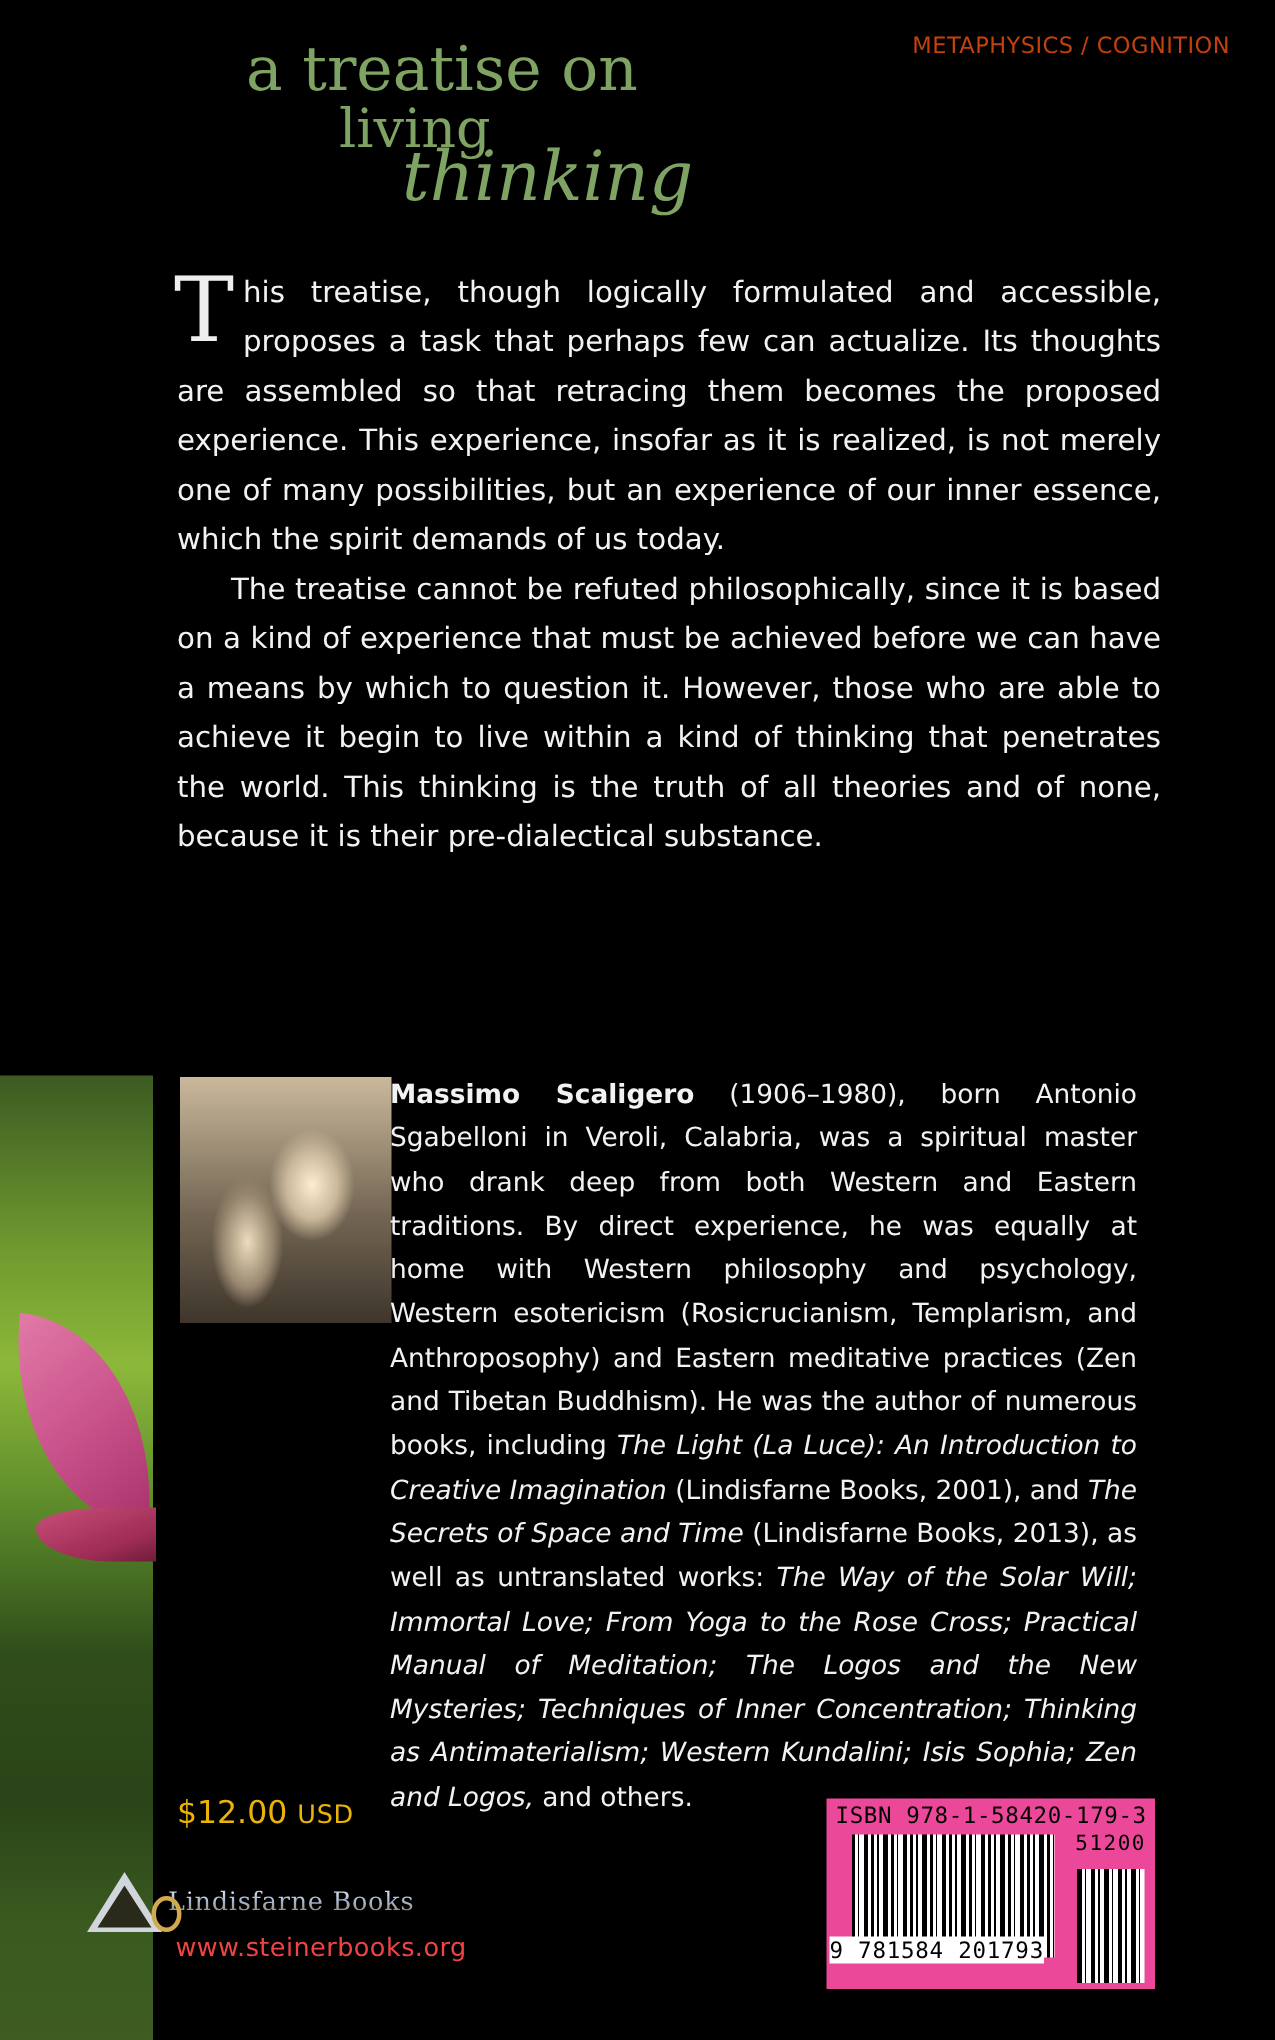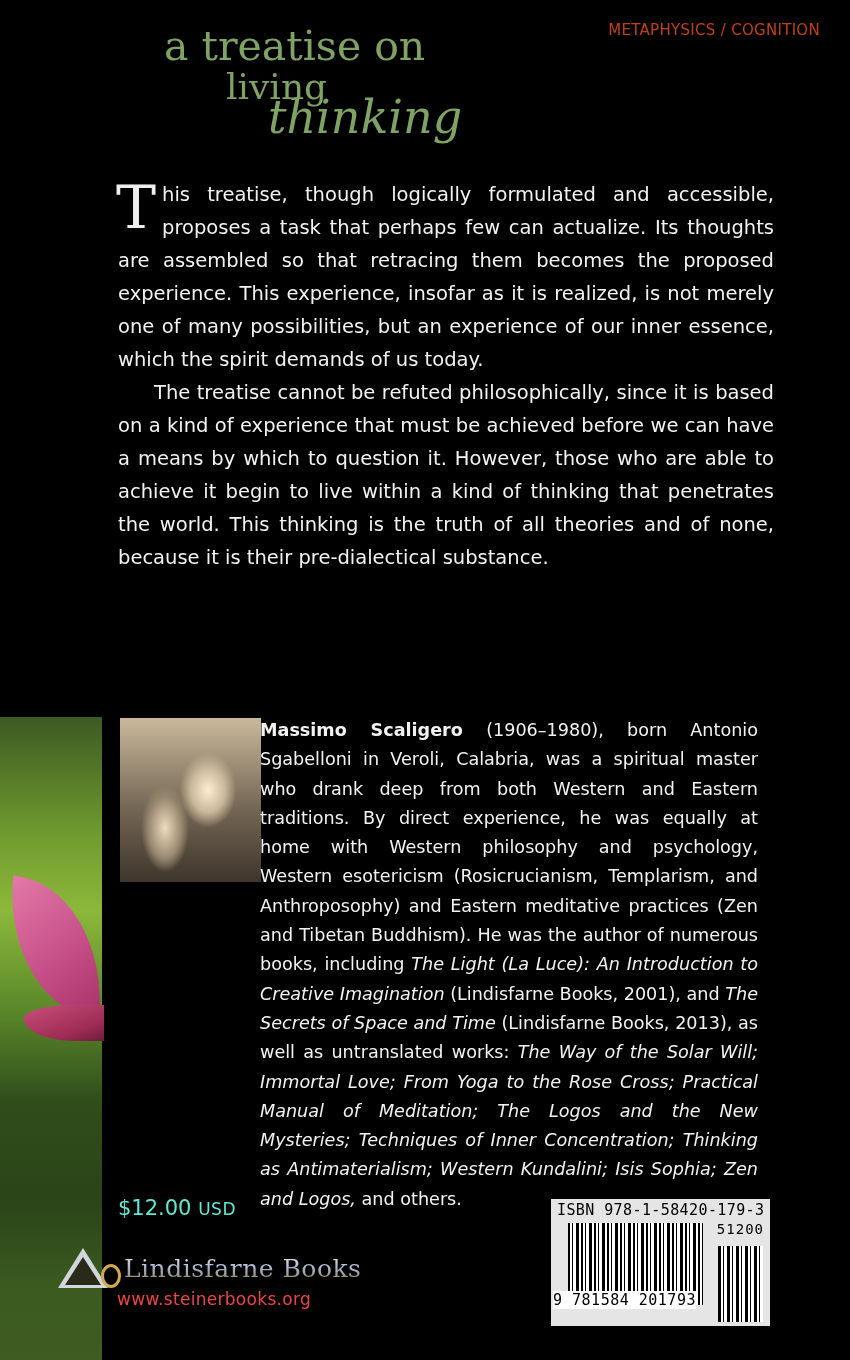--- a/index.html
+++ b/index.html
@@ -34,36 +34,36 @@
              radial-gradient(ellipse 30px 55px at 45px 110px,#d8cdbb 0%,#8d7f6c 55%,transparent 80%),
              linear-gradient(180deg,#b9ac98 0%,#6c5f50 55%,#3b3129 100%);
            filter:sepia(0.35); }
 
   .bio { position:absolute; left:260px; top:716px; width:498px; font-size:17.6px; line-height:29.3px;
          text-align:justify; color:#f2f2f2; }
   .bio p { margin:0; }
   .bio b { font-weight:bold; }
   .bio i { font-style:italic; }
 
-  .price { position:absolute; left:118px; top:1196px; font-size:21px; color:#5eead4; }
+  .price { position:absolute; left:118px; top:1196px; font-size:21px; color:#eab308; }
   .price .cur { font-size:17px; letter-spacing:0.5px; }
 
   .logo { position:absolute; left:58px; top:1248px; display:flex; align-items:center; }
   .logo .tri { width:0; height:0; border-left:25px solid transparent; border-right:25px solid transparent;
                border-bottom:40px solid #d0d6dc; position:relative; }
   .logo .tri::after { content:""; position:absolute; left:-18px; top:9px; border-left:18px solid transparent;
                border-right:18px solid transparent; border-bottom:28px solid #2a2a1a; }
   .logo .knot { position:absolute; left:18px; top:16px; width:14px; height:18px; border:3px solid #d1a94f;
                 border-radius:50%; }
-  .logo .name { margin-left:16px; font-family:"DejaVu Serif", serif; font-size:25px; letter-spacing:0.5px;
+  .logo .name { margin-left:4px; font-family:"DejaVu Serif", serif; font-size:17px; letter-spacing:0.5px;
                 background:linear-gradient(180deg,#e9edf2 0%,#a3b4cc 50%,#9a7a3a 100%);
                 -webkit-background-clip:text; background-clip:text; color:transparent;text-align:center; }
   .url { position:absolute; left:117px; top:1289px; font-size:17px; color:#ef4444; letter-spacing:0.3px; }
 
-  .barcode { position:absolute; left:551px; top:1199px; width:219px; height:127px; background:#e5e5e5; color:#000; }
+  .barcode { position:absolute; left:551px; top:1199px; width:219px; height:127px; background:#ec4899; color:#000; }
   .barcode .isbn { position:absolute; left:6px; top:2px; font-family:"DejaVu Sans Mono", monospace;
                    font-size:15px; letter-spacing:0.4px; white-space:nowrap; }
   .barcode .addon { position:absolute; right:6px; top:22px; font-family:"DejaVu Sans Mono", monospace;
                     font-size:14px; letter-spacing:1px; }
   .barcode .bars { position:absolute; left:17px; top:24px; width:135px; height:82px;
                    background:repeating-linear-gradient(90deg,#000 0 2px,#fff 2px 4px,#000 4px 5px,#fff 5px 8px,#000 8px 11px,#fff 11px 13px); }
   .barcode .bars2 { position:absolute; left:167px; top:47px; width:45px; height:76px;
                     background:repeating-linear-gradient(90deg,#000 0 3px,#fff 3px 5px,#000 5px 6px,#fff 6px 9px); }
   .barcode .num { position:absolute; left:2px; top:92px; font-family:"DejaVu Sans Mono", monospace;
                   font-size:15px; background:#fff; letter-spacing:0.5px; white-space:pre; }

